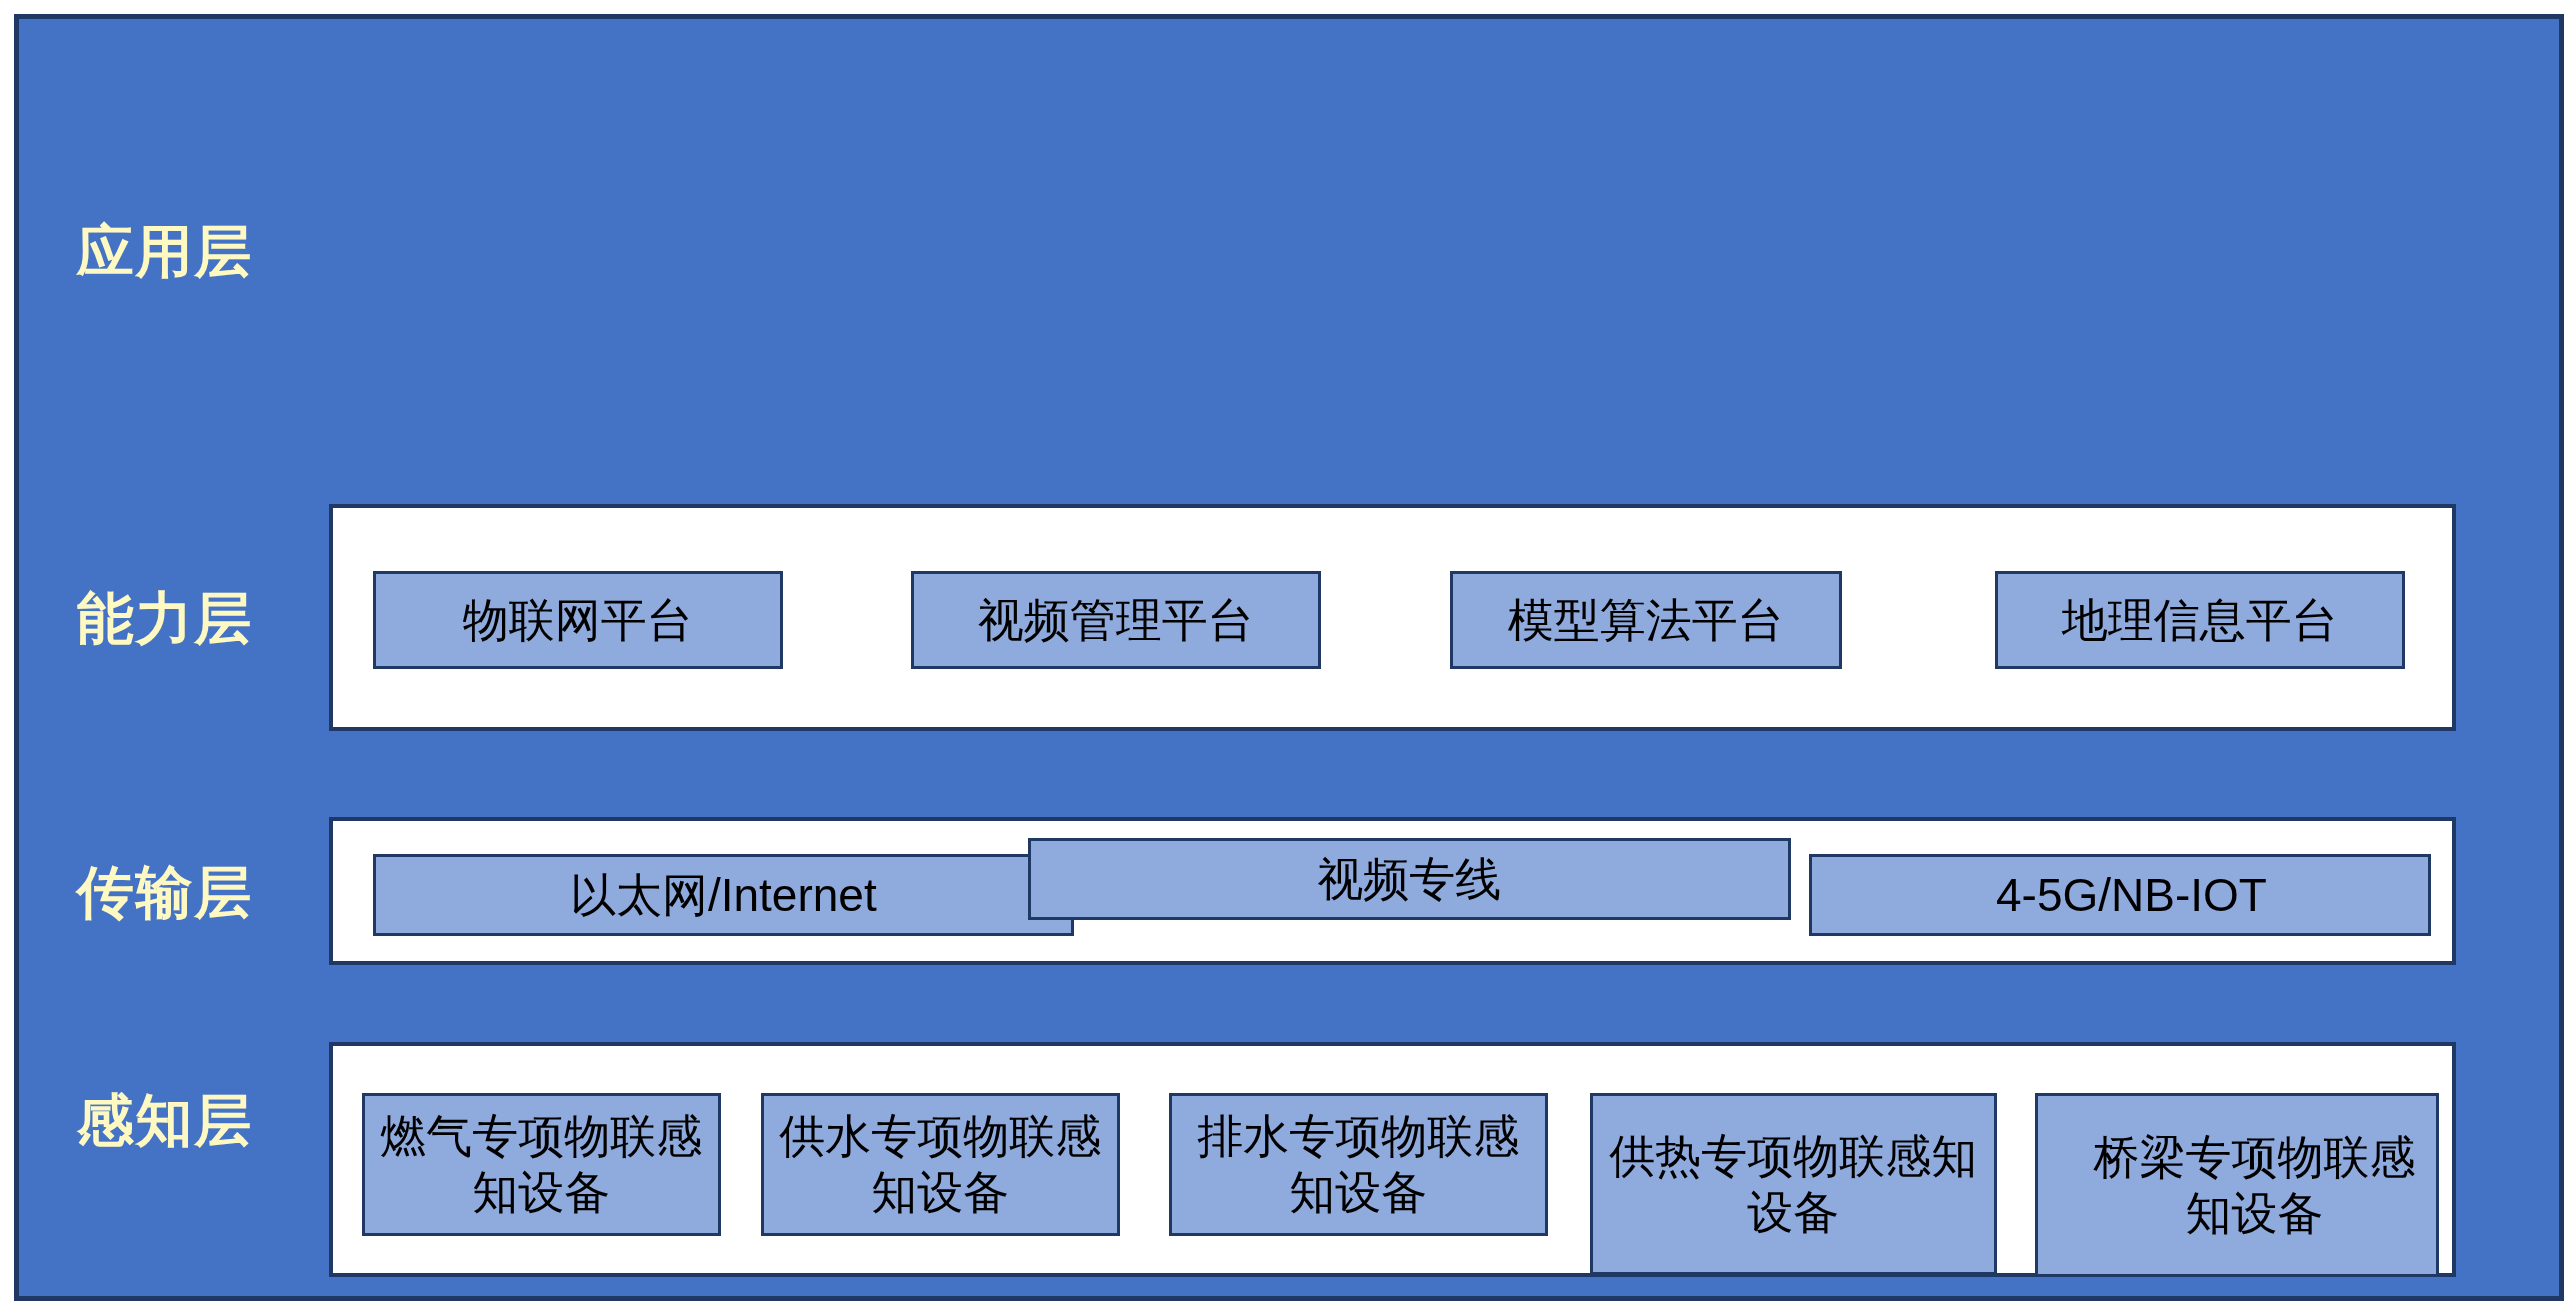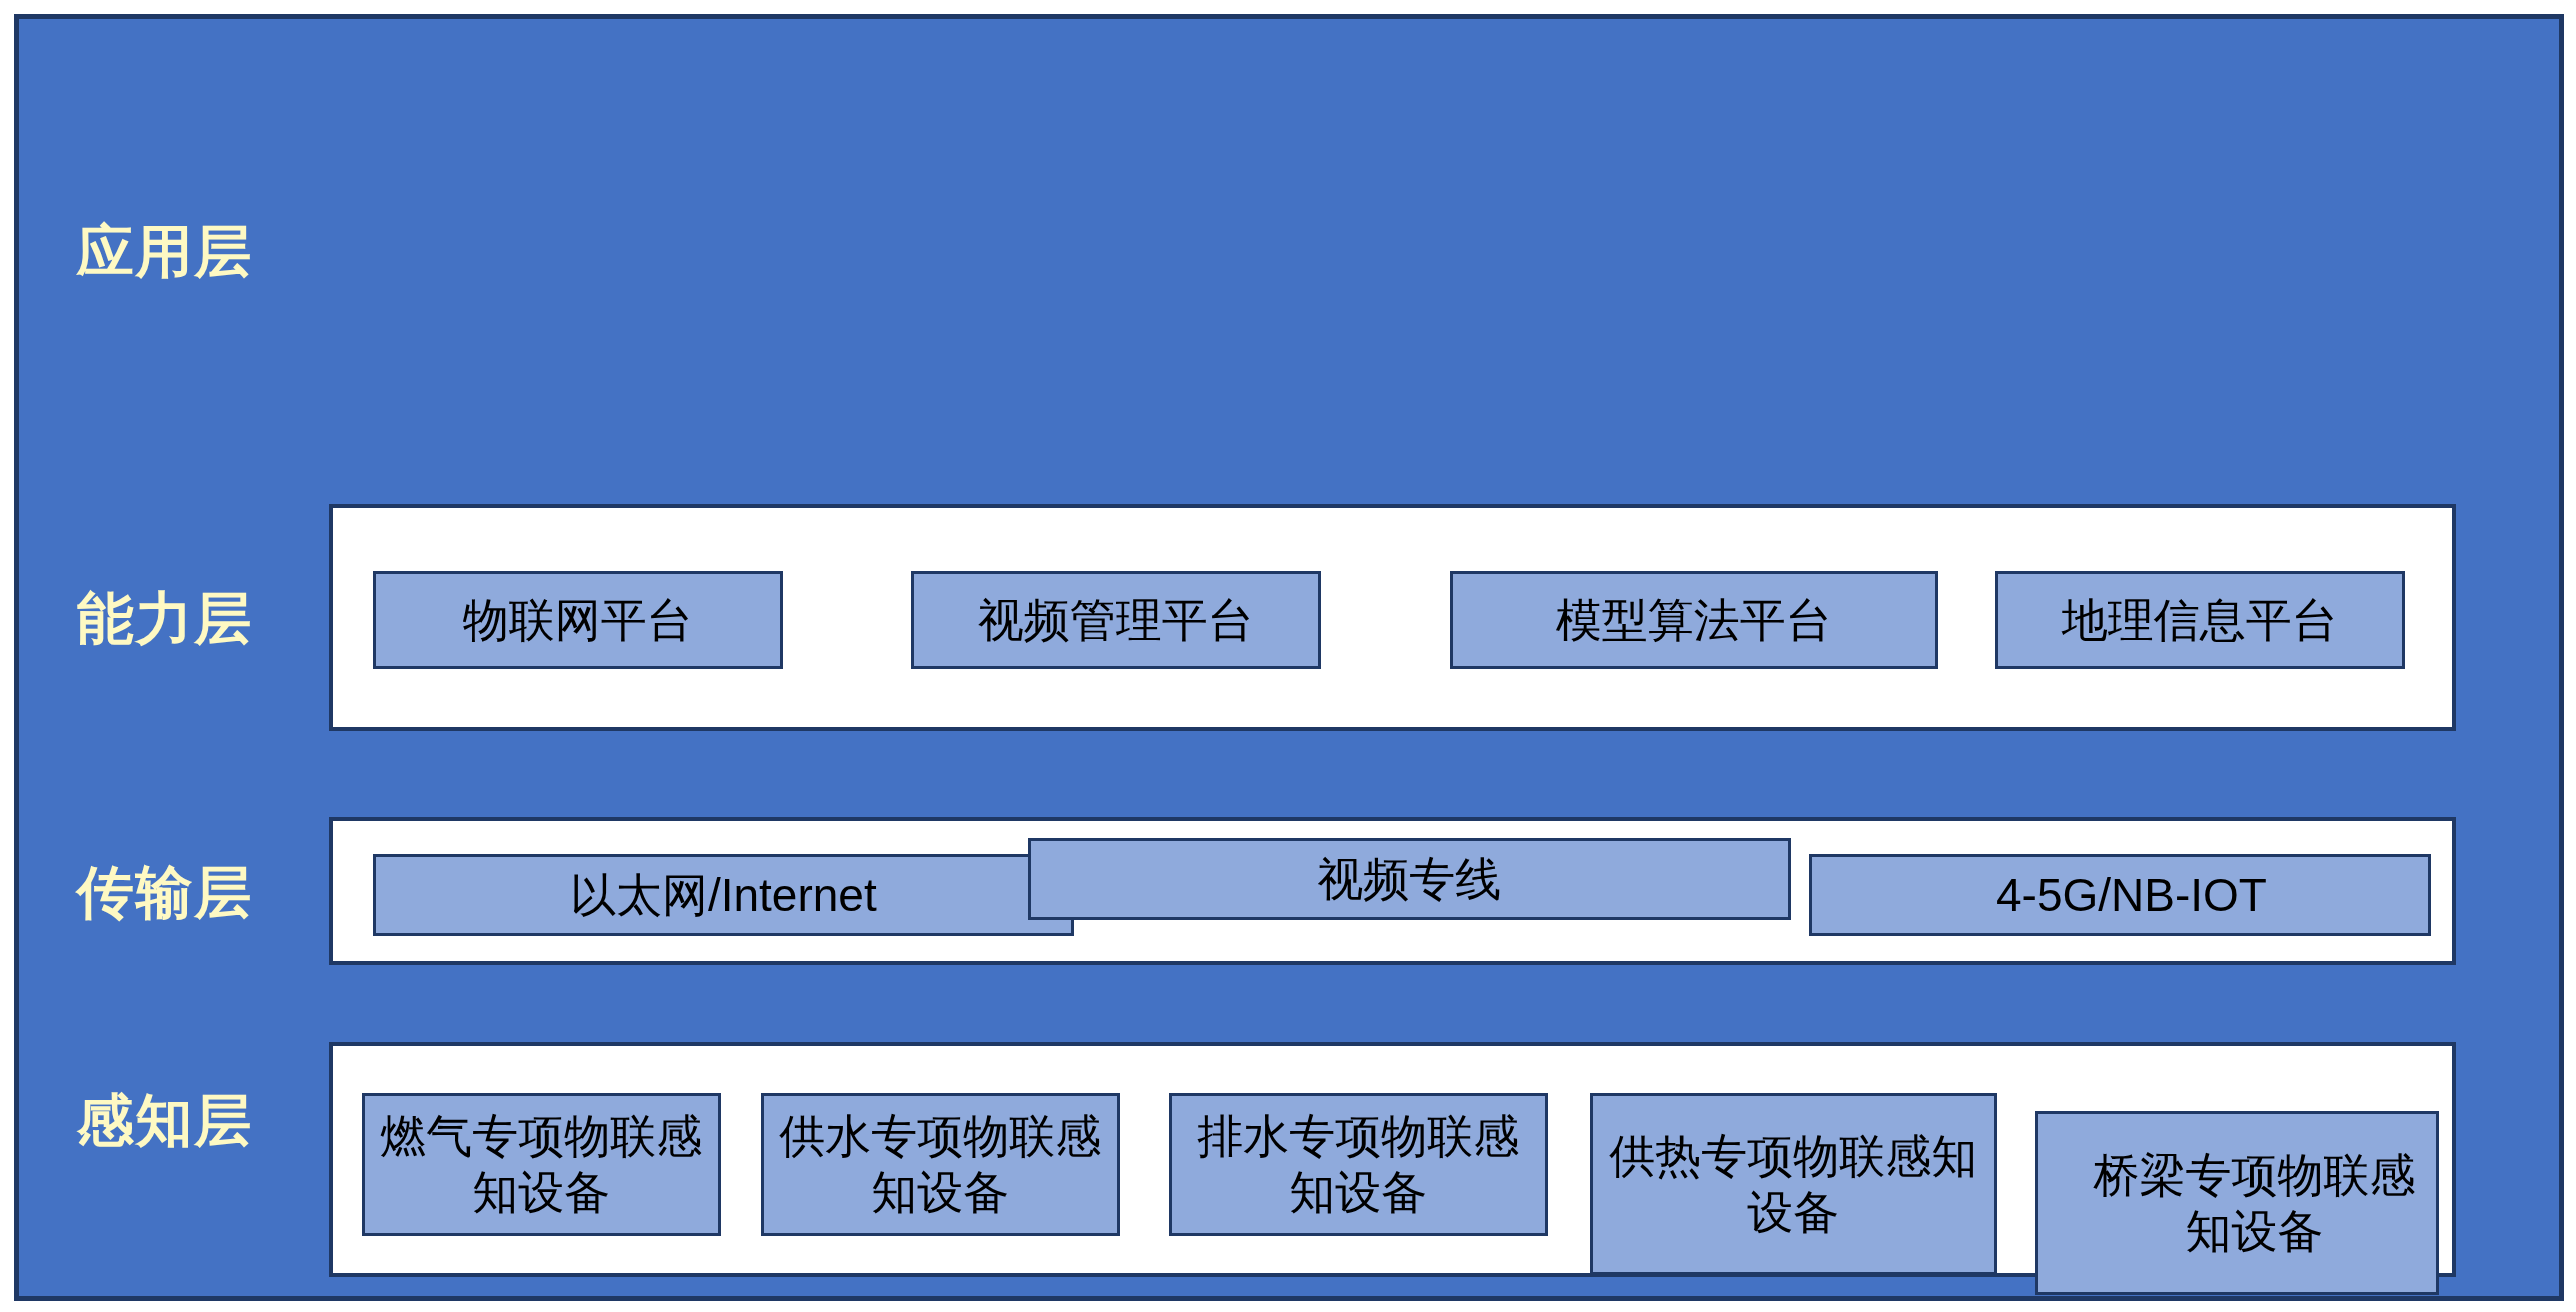--- a/index.html
+++ b/index.html
@@ -69,32 +69,32 @@
   
   .b-r1c1 { left: 54px;   top: 62px;  width: 416px; height: 97px; }
   .b-r1c2 { left: 855px;  top: 62px;  width: 410px; height: 97px; }
   .b-r1c3 { left: 1652px; top: 62px;  width: 410px; height: 97px; }
   .b-r1c4 { left: 54px;   top: 194px; width: 416px; height: 97px; }
   .b-r1c5 { left: 855px;  top: 194px; width: 410px; height: 97px; }
   .b-r1c6 { left: 1652px; top: 194px; width: 410px; height: 97px; }
   
   .b-r2c1 { left: 40px;   top: 63px; width: 410px; height: 98px; }
   .b-r2c2 { left: 578px;  top: 63px; width: 410px; height: 98px; }
-  .b-r2c3 { left: 1117px; top: 63px; width: 488px; height: 98px; }
+  .b-r2c3 { left: 1117px; top: 63px; width: 392px; height: 98px; }
   .b-r2c4 { left: 1662px; top: 63px; width: 410px; height: 98px; }
   
   .b-r3c1 { left: 40px;   top: 33px; width: 701px; height: 82px; }
   .b-r3c2 { left: 695px;  top: 17px; width: 763px; height: 82px; }
   .b-r3c3 { left: 1476px; top: 33px; width: 622px; height: 82px; padding-left: 32px; }
   
   .b-r4c1 { left: 29px;   top: 47px; width: 359px; height: 143px; }
   .b-r4c2 { left: 428px;  top: 47px; width: 359px; height: 143px; }
   .b-r4c3 { left: 836px;  top: 47px; width: 379px; height: 143px; }
   .b-r4c4 { left: 1257px; top: 47px; width: 407px; height: 182px; }
-  .b-r4c5 { left: 1702px; top: 65px; width: 404px; height: 184px; padding-left: 44px; }
+  .b-r4c5 { left: 1702px; top: 47px; width: 404px; height: 184px; padding-left: 44px; }
 </style>
 </head>
 <body>
 
 <div id="stage">
   <div class="outer">
 
     <div class="layer-label ll-1">应用层</div>
     <div class="layer-label ll-2">能力层</div>
     <div class="layer-label ll-3">传输层</div>

